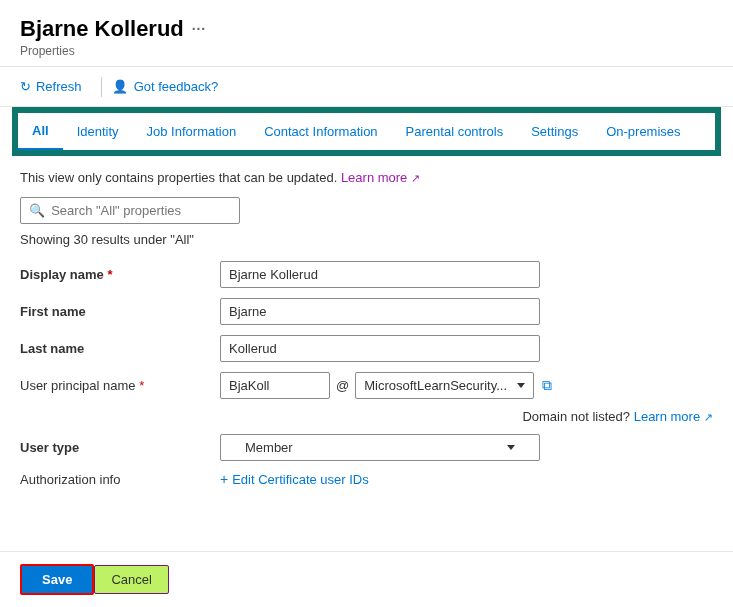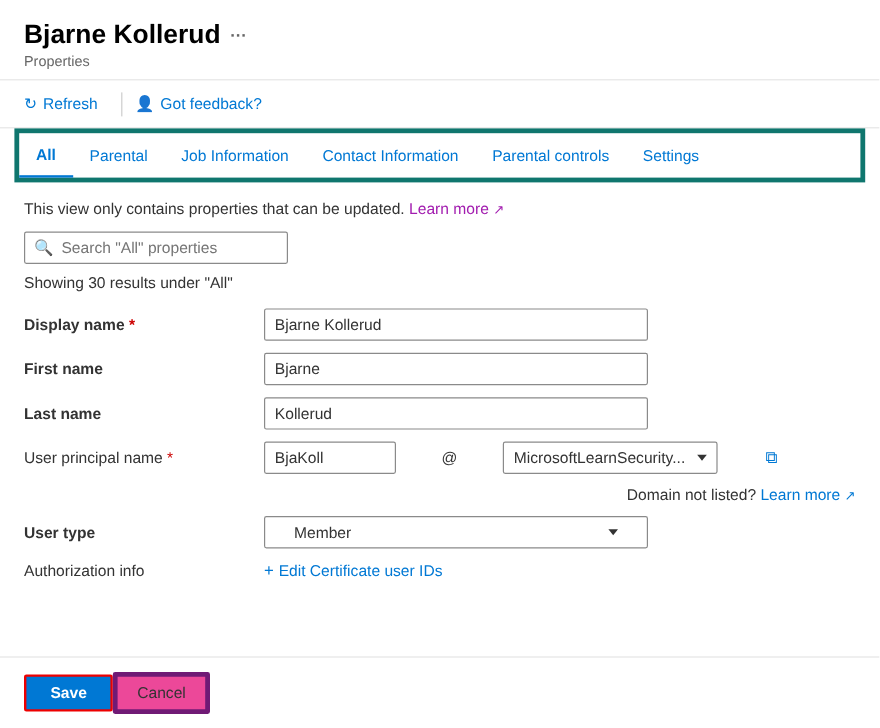--- a/index.html
+++ b/index.html
@@ -66,21 +66,21 @@
     }
     .toolbar-divider {
       width: 1px;
       height: 20px;
       background: #ccc;
       margin: 0 10px;
     }
 
     
     .tabs-container {
-      border: 4px solid #0f766e;
+      border: 6px solid #0f766e;
       margin: 0 12px;
       display: flex;
       align-items: stretch;
     }
     .tab {
       padding: 10px 14px;
       font-size: 13px;
       cursor: pointer;
       color: #0078d4;
       white-space: nowrap;
@@ -179,21 +179,20 @@
     .upn-label {
       width: 200px;
       font-size: 13px;
       color: #333;
       flex-shrink: 0;
     }
     .upn-fields {
       display: flex;
       align-items: center;
       flex: 1;
-      gap: 32px;
     }
     .upn-input {
       width: 110px;
       border: 1px solid #8a8a8a;
       border-radius: 2px;
       padding: 5px 8px;
       font-size: 13px;
       font-family: inherit;
       color: #333;
       outline: none;
@@ -291,23 +290,23 @@
       color: #fff;
       border: 2px solid #e00;
       border-radius: 2px;
       padding: 6px 20px;
       font-size: 13px;
       font-family: inherit;
       font-weight: 600;
       cursor: pointer;
     }
     .cancel-btn {
-      background: #ec4899;
-      color: #333;
-      border: 4px solid #701a75;
+      background: #bef264;
+      color: #333;
+      border: 1px solid #701a75;
       border-radius: 2px;
       padding: 6px 16px;
       font-size: 13px;
       font-family: inherit;
       cursor: pointer;
     }
 
     .chevron-down {
       display: inline-block;
       width: 0;
@@ -338,25 +337,26 @@
     </button>
     <div class="toolbar-divider"></div>
     <button class="toolbar-btn">
       <span style="font-size:13px;">👤</span>
       <span>Got feedback?</span>
     </button>
   </div>
 
   <div class="tabs-container">
     <button class="tab active">All</button>
-    <button class="tab">Parental</button>
+    <button class="tab">Identity</button>
     <button class="tab">Job Information</button>
     <button class="tab">Contact Information</button>
     <button class="tab">Parental controls</button>
     <button class="tab">Settings</button>
+    <button class="tab">On-premises</button>
   </div>
 
   <div class="content">
 
     <div class="info-text">
       <span>This view only contains properties that can be updated.</span>
       <a href="#">
         <span>Learn more</span>
         <span style="font-size:11px;">↗</span>
       </a>

